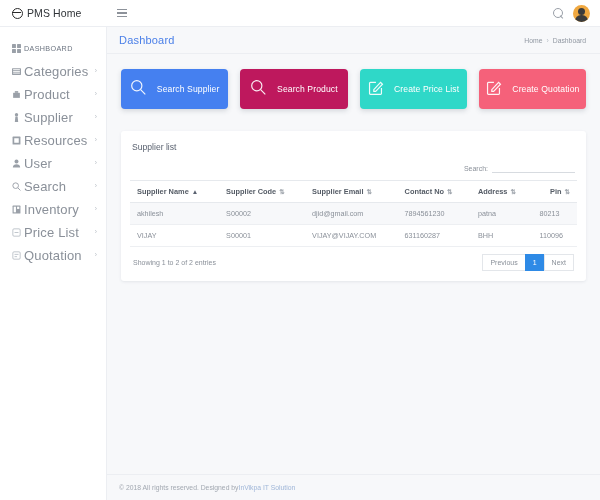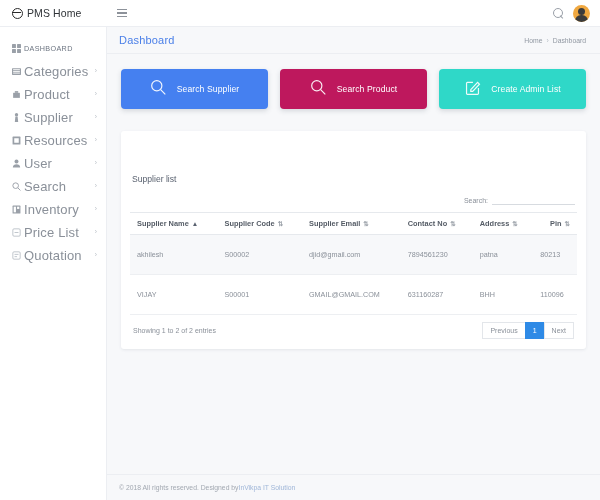--- a/index.html
+++ b/index.html
@@ -89,39 +89,39 @@
     box-shadow: 0 2px 5px rgba(60,70,90,.18);
   }
   .card-label { font-size: 8.6px; letter-spacing: .1px; }
   .card-ico { flex: none; opacity: .92; }
 
   
   .panel {
     margin: 14px 14px 0 14px; background: #ffffff; border-radius: 3px;
     box-shadow: 0 1px 3px rgba(60,70,90,.10); padding: 9px 9px 10px 9px;
   }
-  .panel-title { font-size: 8.6px; color: #5a6270; padding: 2px 2px 0 2px; margin-top: 32px; }
+  .panel-title { font-size: 8.6px; color: #5a6270; padding: 2px 2px 0 2px; }
   .table-search { display: flex; justify-content: flex-end; align-items: center; gap: 4px; margin: 11px 2px 7px 0; }
   .table-search label { font-size: 7px; color: #8a9099; }
   .table-search input {
     width: 83px; border: none; border-bottom: 1px solid #d7dbe0;
     font-size: 7px; color: #5a6270; outline: none; background: transparent;
     font-family: "Liberation Sans", sans-serif; padding: 1px 0;
   }
   table { width: 100%; border-collapse: collapse; }
   thead th {
     font-size: 7.4px; color: #555c66; font-weight: bold; text-align: left;
     padding: 6px 7px; border-top: 1px solid #e6e9ed; border-bottom: 1px solid #e6e9ed;
     white-space: nowrap; cursor: pointer;
   }
   thead th .sort { color: #9aa0a8; font-size: 6.5px; margin-left: 3px; }
   thead th.sorted .sort { color: #5a6270; }
   thead th.pin { text-align: right; }
   tbody td {
-    font-size: 7.2px; color: #8a9099; padding: 15px 7px;
+    font-size: 7.2px; color: #8a9099; padding: 6px 7px;
     border-bottom: 1px solid #edeff2; white-space: nowrap;
   }
   tbody tr.odd td { background: #f7f8fa; }
   .table-foot { display: flex; align-items: center; padding: 7px 3px 0 3px; }
   .entries { font-size: 7px; color: #8a9099; }
   .pager { margin-left: auto; display: flex; }
   .pager span {
     font-size: 7px; color: #8a9099; padding: 4px 7px;
     border: 1px solid #e3e6ea; margin-left: -1px; cursor: pointer; background: #fff;
   }
@@ -310,23 +310,32 @@
         <span class="card-label">Search Product</span>
       </div>
 
       <div class="card" style="background:#2fd8c8">
         <span class="card-ico">
           <svg width="17" height="17" viewBox="0 0 20 20" fill="none" stroke="#fff" stroke-width="1.4">
               <path d="M17 10.5V17a1 1 0 0 1-1 1H4a1 1 0 0 1-1-1V5a1 1 0 0 1 1-1h6.5"></path>
               <path d="M8 12.5l8-8.5 2.2 2.2-8 8.3H8z"></path>
             </svg>
         </span>
-        <span class="card-label">Create Admin List</span>
-      </div>
-
+        <span class="card-label">Create Price List</span>
+      </div>
+
+      <div class="card" style="background:#f5617a">
+        <span class="card-ico">
+          <svg width="17" height="17" viewBox="0 0 20 20" fill="none" stroke="#fff" stroke-width="1.4">
+              <path d="M17 10.5V17a1 1 0 0 1-1 1H4a1 1 0 0 1-1-1V5a1 1 0 0 1 1-1h6.5"></path>
+              <path d="M8 12.5l8-8.5 2.2 2.2-8 8.3H8z"></path>
+            </svg>
+        </span>
+        <span class="card-label">Create Quotation</span>
+      </div>
 
     </div>
 
     <div class="panel">
       <div class="panel-title">Supplier list</div>
 
       <div class="table-search">
         <label>Search:</label>
         <input type="text" value="" style="">
       </div>
@@ -359,21 +368,21 @@
             <td>akhilesh</td>
             <td>S00002</td>
             <td>djid@gmail.com</td>
             <td>7894561230</td>
             <td>patna</td>
             <td>80213</td>
           </tr>
           <tr>
             <td>VIJAY</td>
             <td>S00001</td>
-            <td>GMAIL@GMAIL.COM</td>
+            <td>VIJAY@VIJAY.COM</td>
             <td>631160287</td>
             <td>BHH</td>
             <td>110096</td>
           </tr>
         </tbody>
       </table>
 
       <div class="table-foot">
         <span class="entries">Showing 1 to 2 of 2 entries</span>
         <span class="pager">

